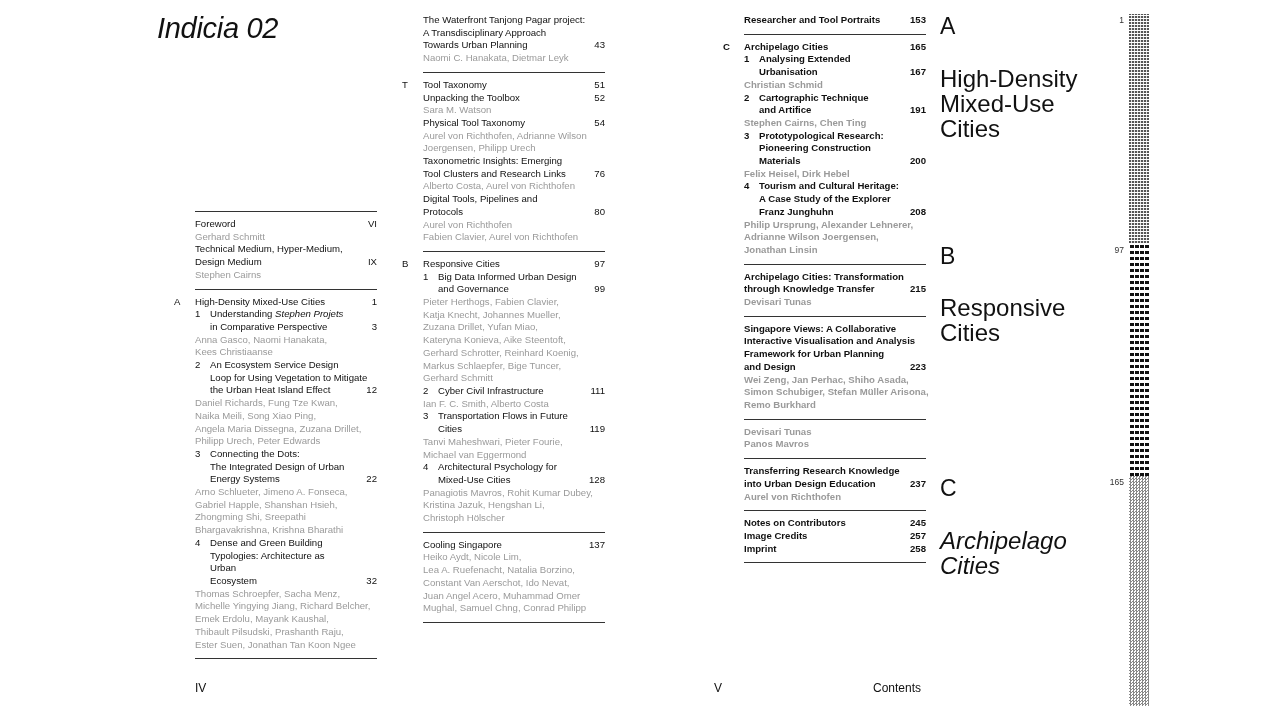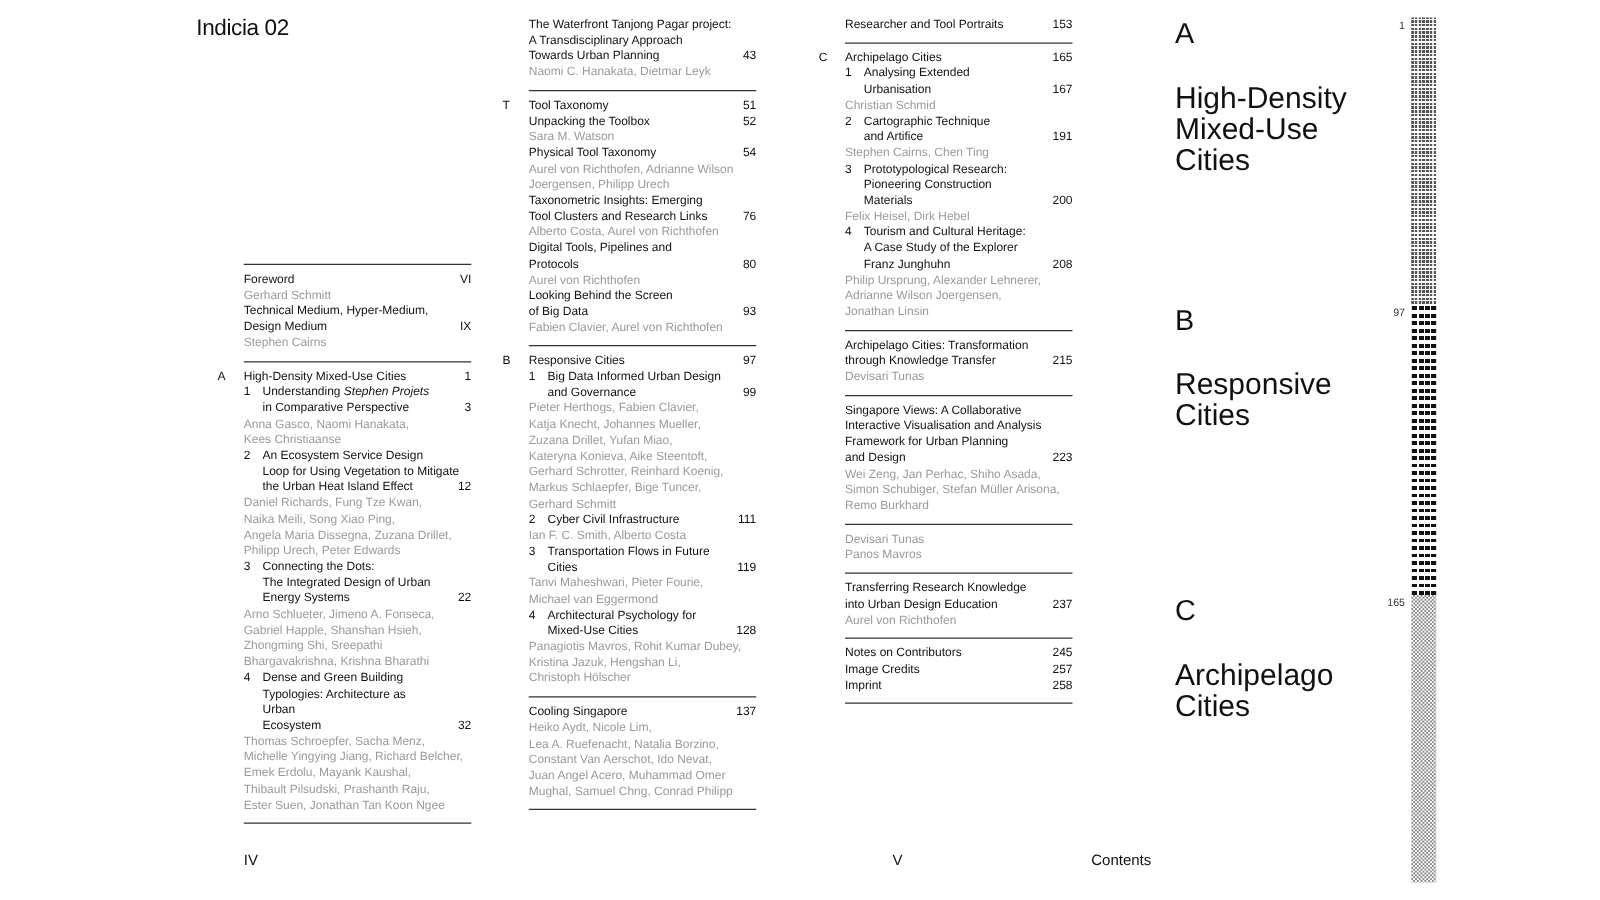--- a/index.html
+++ b/index.html
@@ -1,18 +1,18 @@
 <!DOCTYPE html>
 <html><head>
 <meta charset="utf-8">
 <style>
   html, body { margin:0; padding:0; }
   body { width:1280px; height:720px; background:#fff; position:relative; overflow:hidden;
          font-family:"Liberation Sans", sans-serif; color:#111; }
-  .book-title { position:absolute; left:157px; top:12px; font-size:18px; letter-spacing:-0.3px; }
+  .book-title { position:absolute; left:157px; top:12px; font-size:29px; letter-spacing:-0.3px;font-style:italic; }
   .col { position:absolute; width:182px; font-size:9.6px; line-height:12.7px; }
   .col .rule { border-top:1.5px solid #333; margin:7px 0 6px 0; }
   .entry { position:relative; }
   .t { color:#111; padding-right:26px; }
   .a { color:#9a9a9a; padding-right:8px; }
   .pg { position:absolute; right:0; bottom:0; color:#111; }
   .sec { position:absolute; left:-21px; top:0; color:#111; }
   .num { position:absolute; left:0; color:#111; }
   .ind { padding-left:15px; }
   .folio { position:absolute; top:681px; font-size:12px; }
@@ -119,24 +119,20 @@
   <div class="entry">
     <div class="t">Taxonometric Insights: Emerging</div>
     <div class="t" style="position:relative"><span>Tool Clusters and Research Links</span><span class="pg">76</span></div>
   </div>
   <div class="a">Alberto Costa, Aurel von Richthofen</div>
   <div class="entry">
     <div class="t">Digital Tools, Pipelines and</div>
     <div class="t" style="position:relative"><span>Protocols</span><span class="pg">80</span></div>
   </div>
   <div class="a">Aurel von Richthofen</div>
-  <div class="entry">
-    <div class="t">Looking Behind the Screen</div>
-    <div class="t" style="position:relative"><span>of Big Data</span><span class="pg">93</span></div>
-  </div>
   <div class="a">Fabien Clavier, Aurel von Richthofen</div>
   <div class="rule"></div>
   <div class="entry">
     <span class="sec">B</span>
     <div class="t" style="position:relative"><span>Responsive Cities</span><span class="pg">97</span></div>
   </div>
   <div class="entry">
     <span class="num">1</span>
     <div class="ind" style="white-space:nowrap">Big Data Informed Urban Design</div>
     <div class="t ind" style="position:relative"><span>and Governance</span><span class="pg">99</span></div>
@@ -173,21 +169,21 @@
     <div class="t" style="position:relative"><span>Cooling Singapore</span><span class="pg">137</span></div>
   </div>
   <div class="a">Heiko Aydt, Nicole Lim,</div>
   <div class="a">Lea A. Ruefenacht, Natalia Borzino,</div>
   <div class="a">Constant Van Aerschot, Ido Nevat,</div>
   <div class="a">Juan Angel Acero, Muhammad Omer</div>
   <div class="a" style="white-space:nowrap">Mughal, Samuel Chng, Conrad Philipp</div>
   <div class="rule"></div>
 </div>
 
-<div class="col" style="left:676px; top:14px;">
+<div class="col" style="left:744px; top:14px;font-weight:bold;">
   <div class="entry">
     <div class="t" style="position:relative"><span>Researcher and Tool Portraits</span><span class="pg">153</span></div>
   </div>
   <div class="rule"></div>
   <div class="entry">
     <span class="sec">C</span>
     <div class="t" style="position:relative"><span>Archipelago Cities</span><span class="pg">165</span></div>
   </div>
   <div class="entry">
     <span class="num">1</span>
@@ -264,21 +260,21 @@
   <div>High-Density</div>
   <div>Mixed-Use</div>
   <div>Cities</div>
 </div>
 <div class="side-letter" style="top:243px;">B</div>
 <div class="side-title" style="top:295px;">
   <div>Responsive</div>
   <div>Cities</div>
 </div>
 <div class="side-letter" style="top:475px;">C</div>
-<div class="side-title" style="top:528px;">
+<div class="side-title" style="top:528px;font-style:italic;">
   <div>Archipelago</div>
   <div>Cities</div>
 </div>
 
 <div class="side-pg" style="left:1094px; top:15px;">1</div>
 <div class="side-pg" style="left:1094px; top:245px;">97</div>
 <div class="side-pg" style="left:1094px; top:477px;">165</div>
 
 <div class="strip s1"></div>
 <div class="strip s2"></div>

